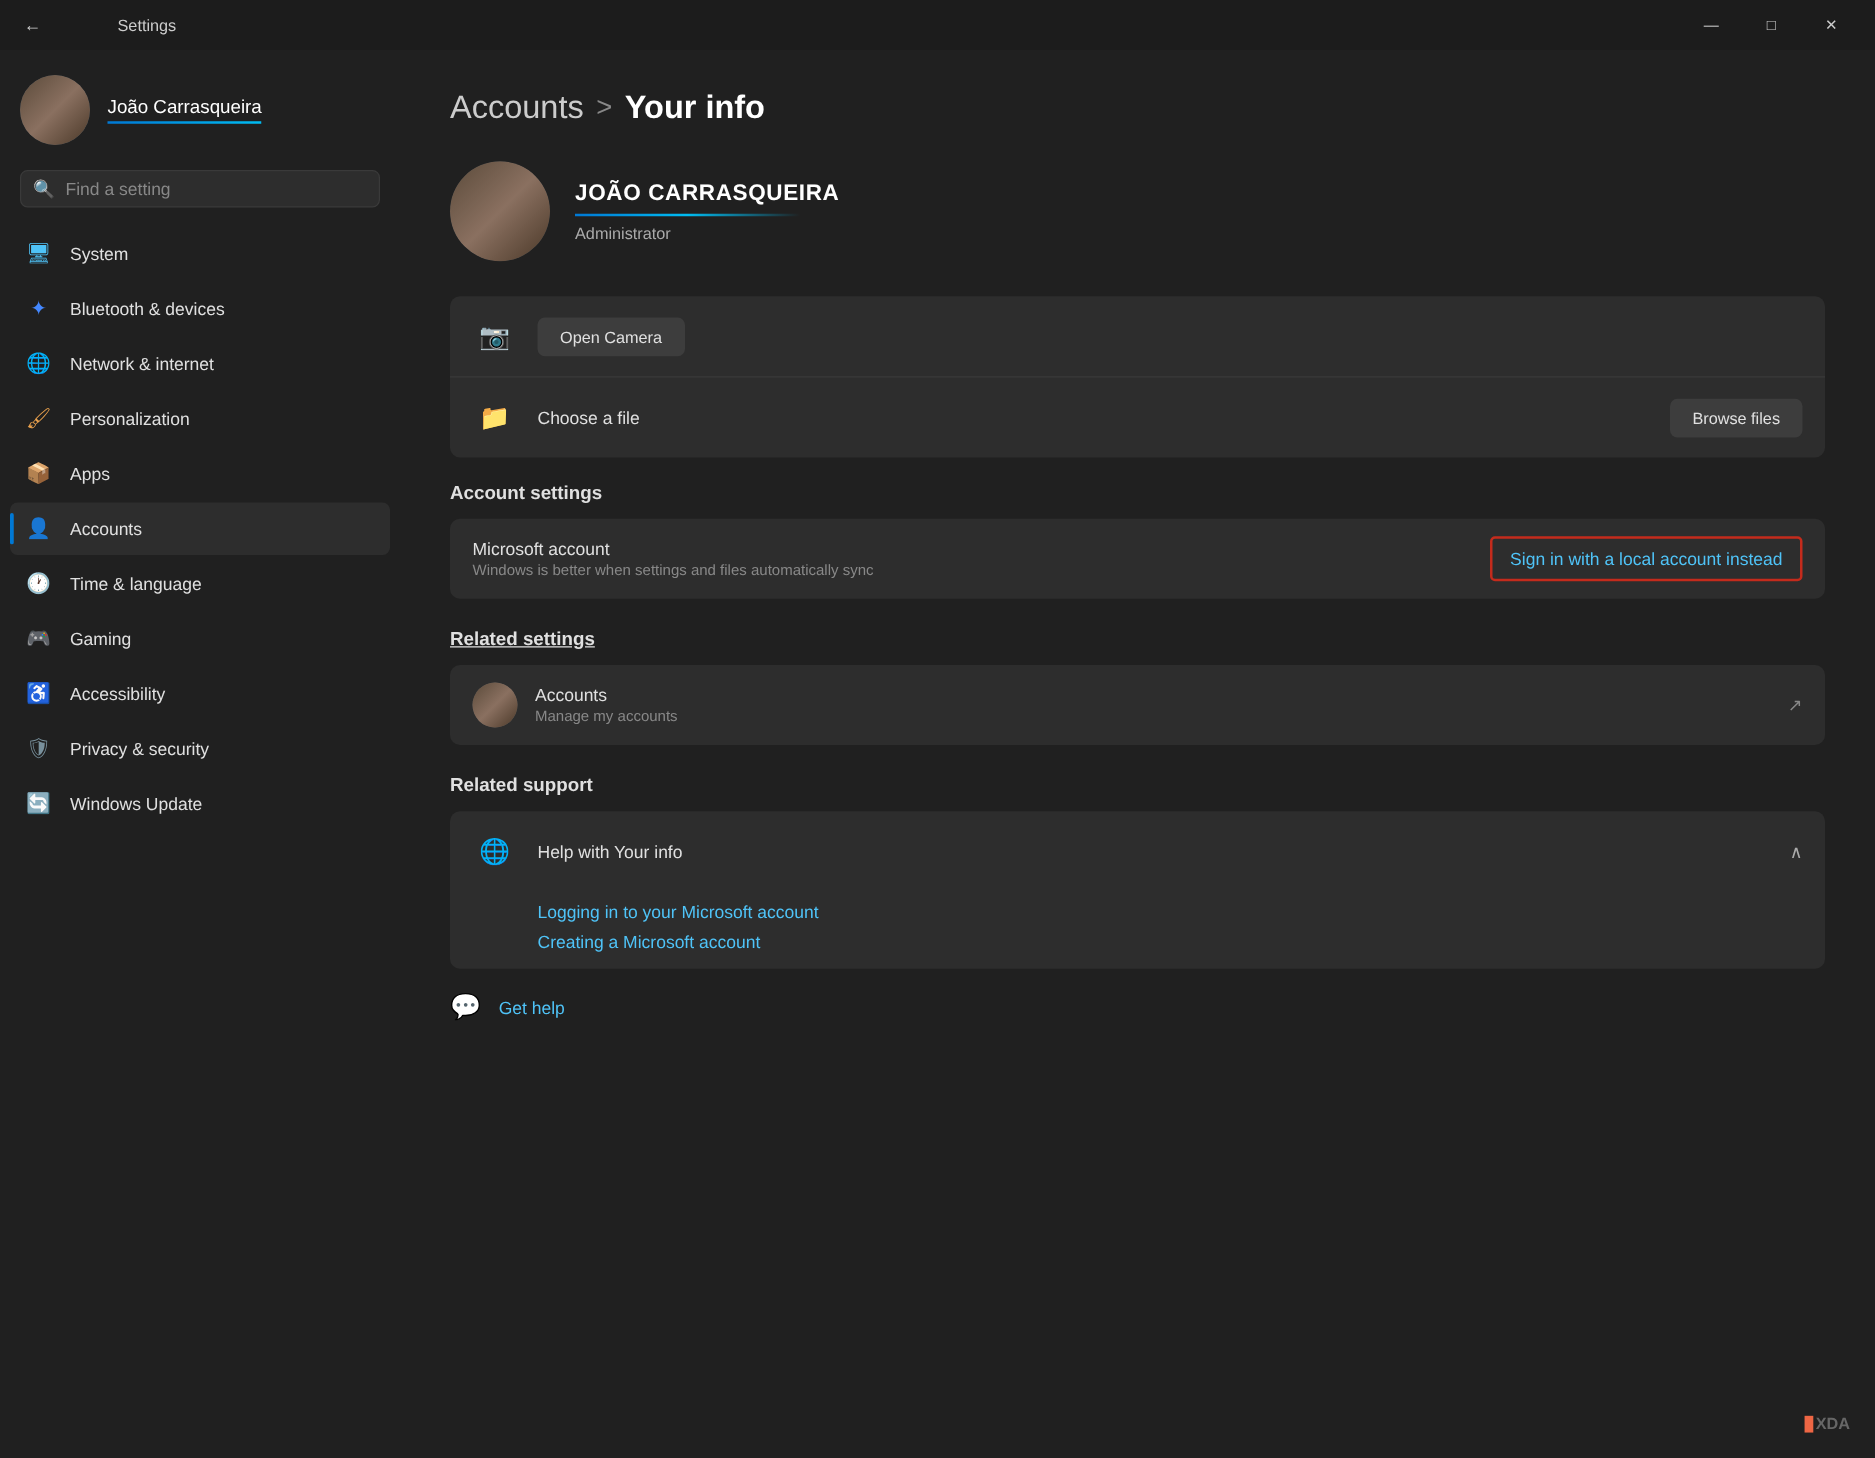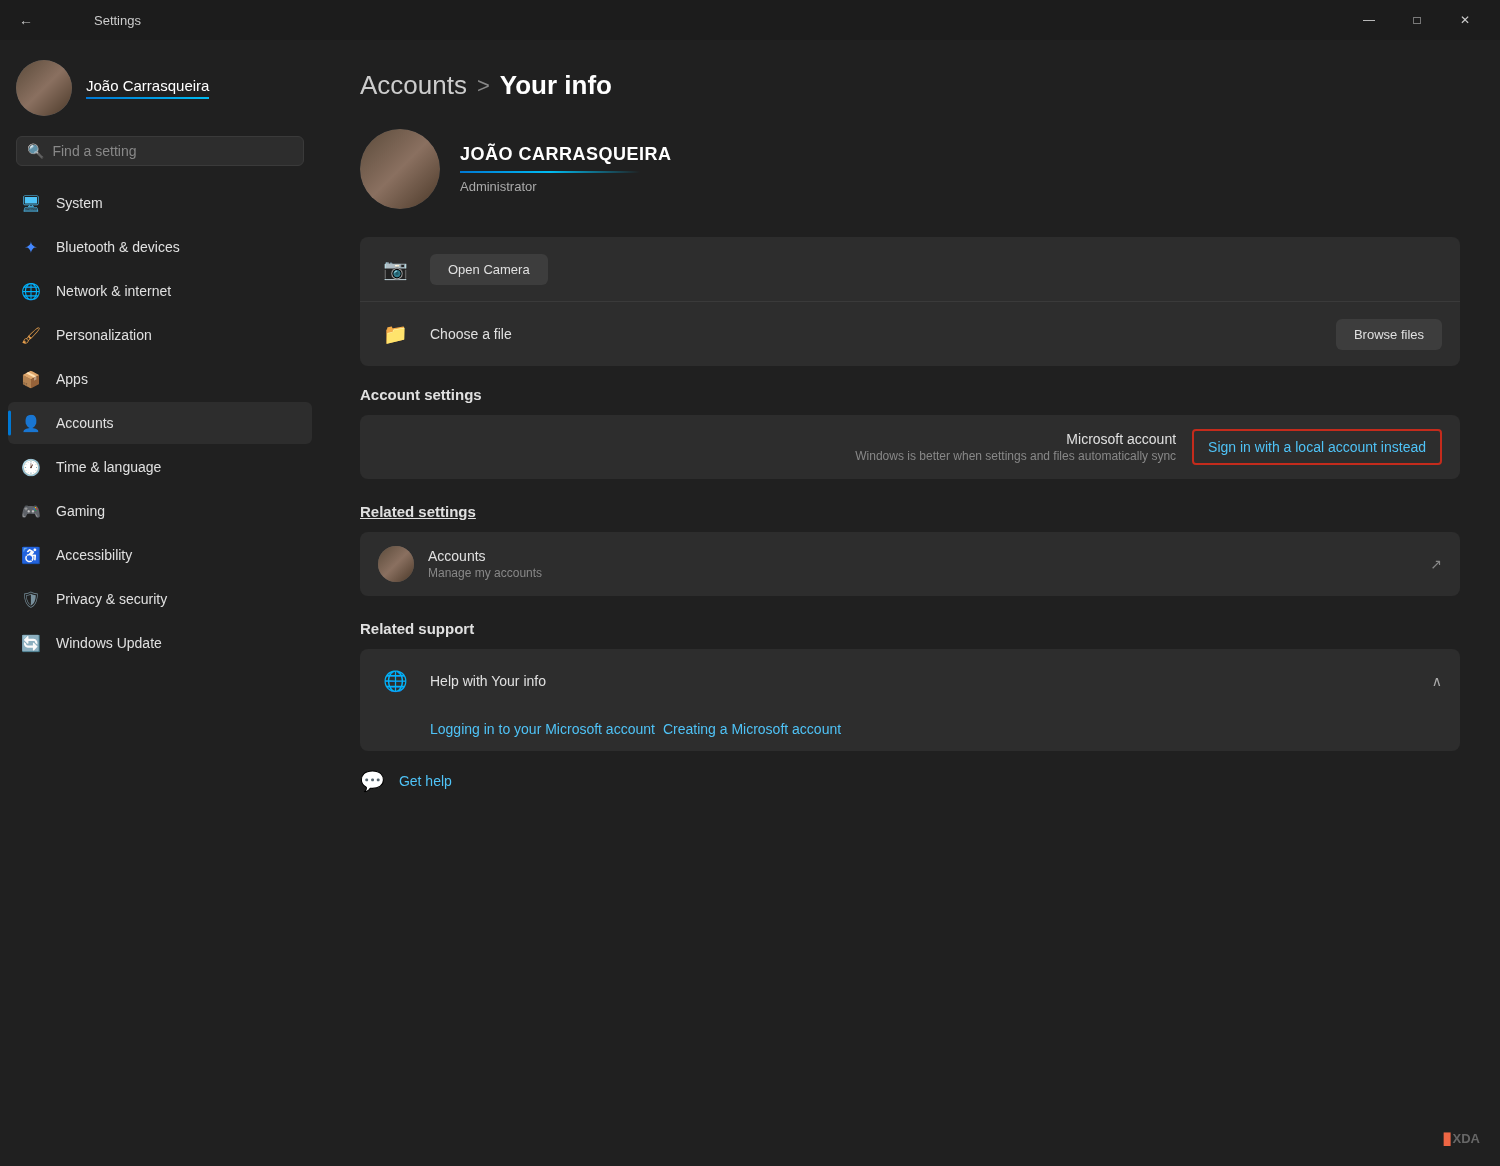--- a/index.html
+++ b/index.html
@@ -258,21 +258,21 @@
     }
     .section-row {
       display: flex;
       align-items: center;
       padding: 14px 18px;
       gap: 16px;
     }
     .section-row + .section-row {
       border-top: 1px solid #3a3a3a;
     }
-    .section-row-text { flex: 1; text-align: right; }
+    .section-row-text { flex: 1; }
     .section-row-title { font-size: 14px; color: #e0e0e0; }
     .section-row-sub { font-size: 12px; color: #888; margin-top: 2px; }
     .sign-in-link {
       color: #4fc3f7;
       font-size: 14px;
       cursor: pointer;
       border: 2px solid #c42b1c;
       padding: 8px 14px;
       border-radius: 4px;
       white-space: nowrap;
@@ -310,21 +310,21 @@
       align-items: center;
       padding: 14px 18px;
       gap: 16px;
       cursor: pointer;
     }
     .support-header-text { flex: 1; font-size: 14px; color: #e0e0e0; }
     .chevron-icon { color: #aaa; font-size: 14px; }
     .support-links {
       padding: 8px 18px 14px 70px;
       display: flex;
-      flex-direction: row;
+      flex-direction: column;
       gap: 8px;
     }
     .support-link {
       color: #4fc3f7;
       font-size: 14px;
       cursor: pointer;
       text-decoration: none;
     }
 
     

